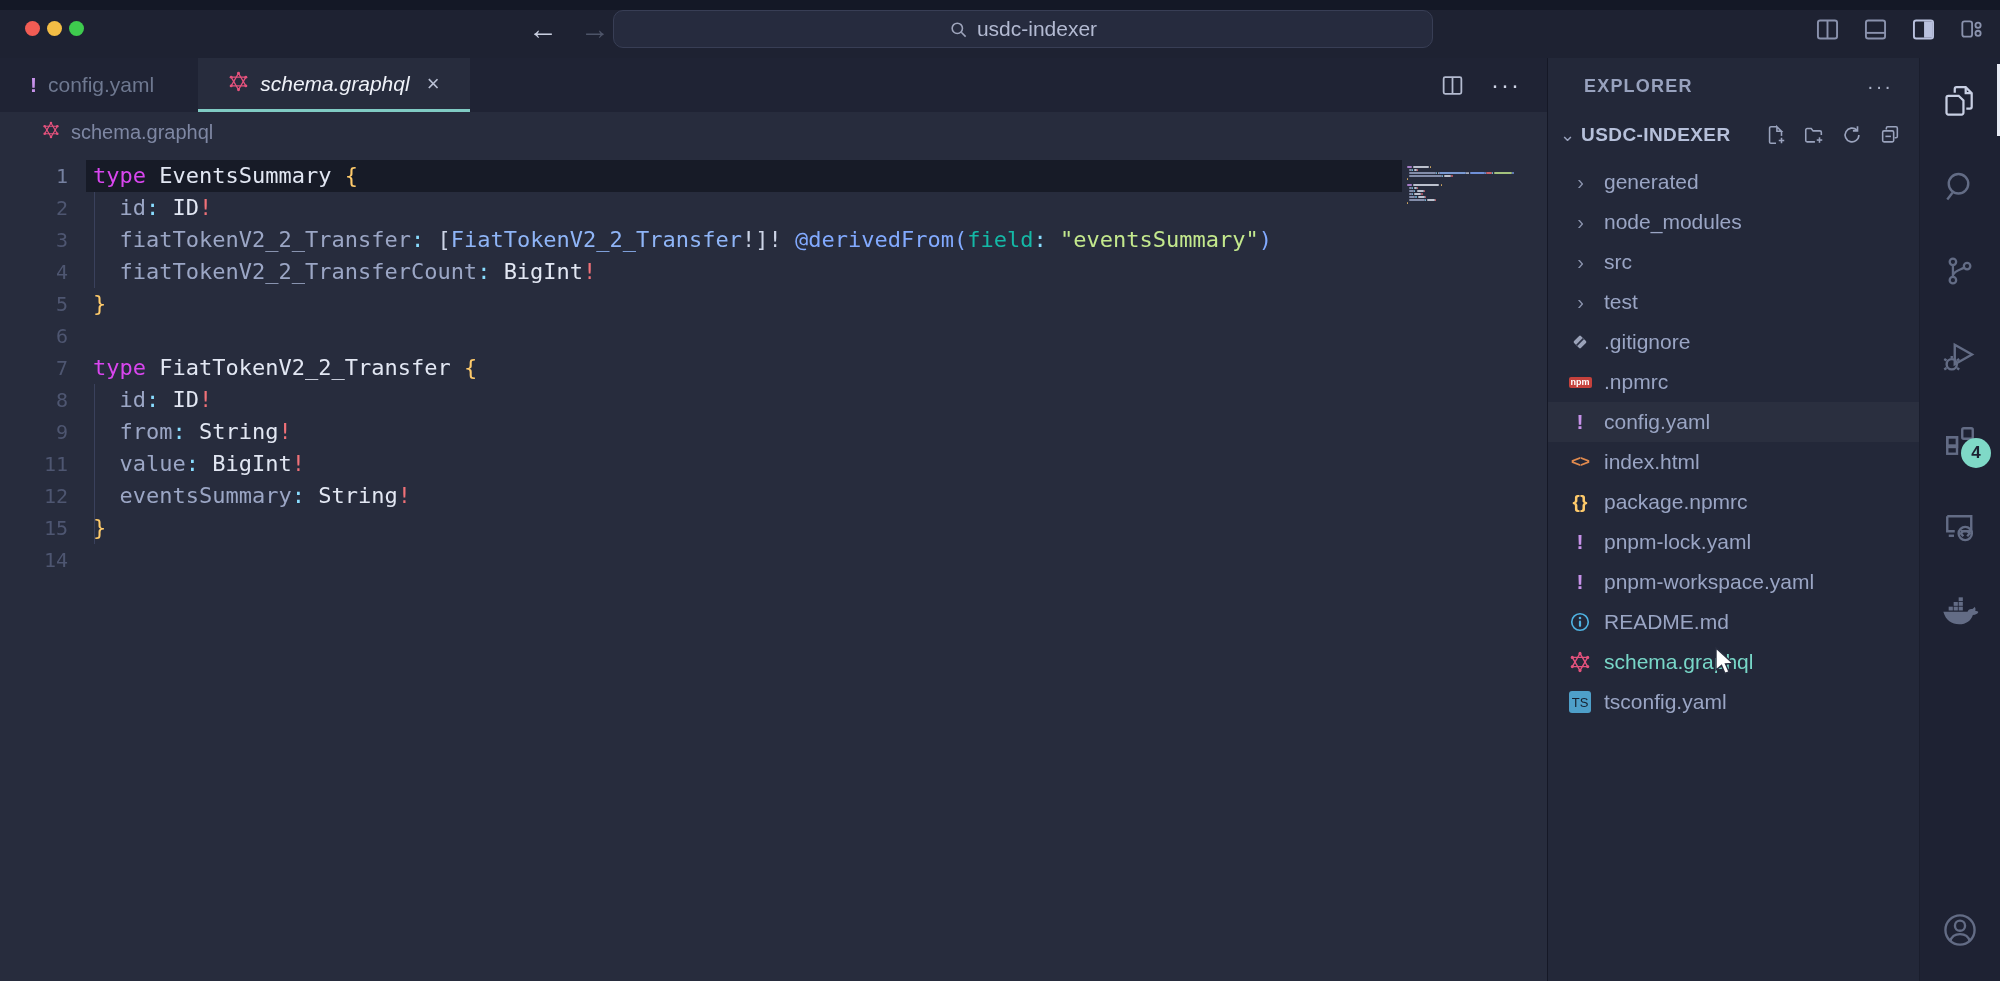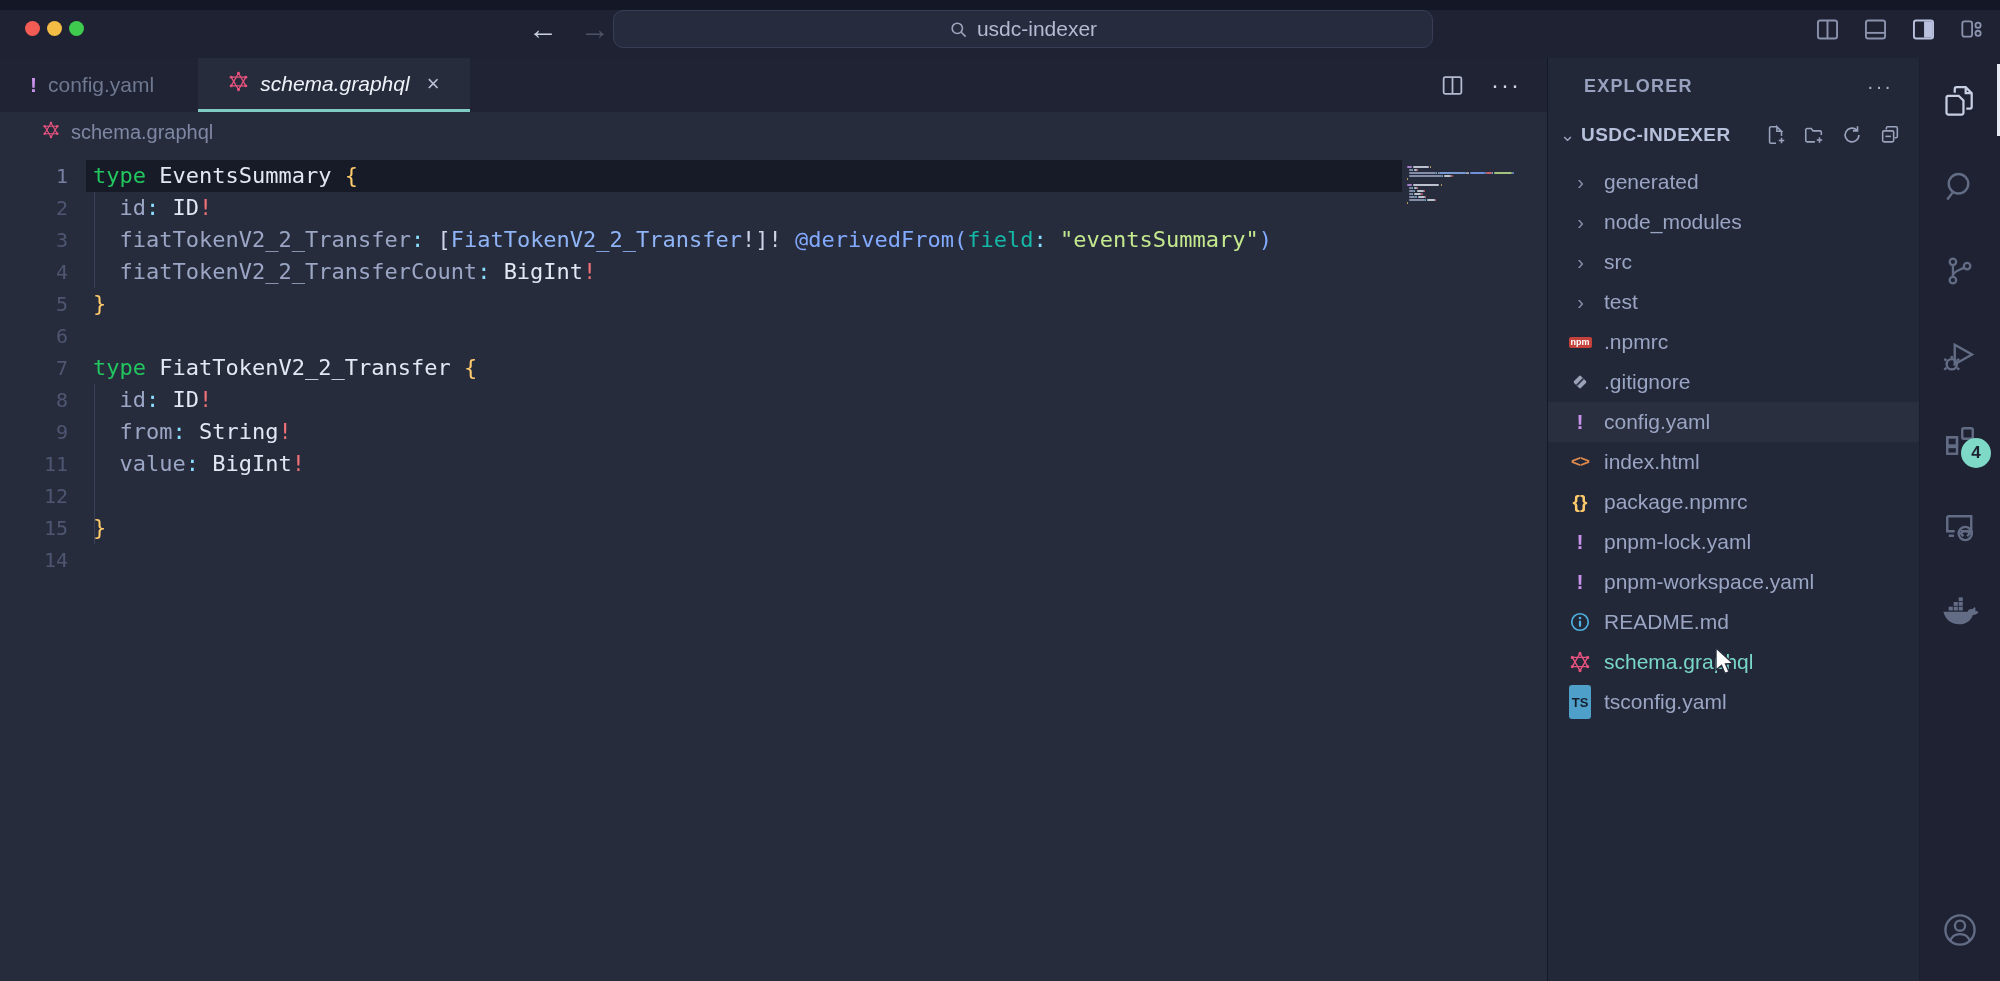--- a/index.html
+++ b/index.html
@@ -42,21 +42,21 @@
   .breadcrumb { height:40px; flex:0 0 40px; display:flex; align-items:center; gap:11px; padding-left:42px; color:#7e87a3; font-size:20px; }
 
   .code-area { position:relative; flex:1; font-family:"DejaVu Sans Mono", monospace; font-size:22px; padding-top:8px; overflow:hidden; }
   .line { display:flex; height:32px; line-height:32px; position:relative; }
   .line .ln { width:68px; flex:0 0 68px; text-align:right; color:#4e5671; font-size:20px; }
   .line.current .ln { color:#7681a1; }
   .line .ltext { padding-left:25px; white-space:pre; position:relative; z-index:1; }
   .line.current::before { content:""; position:absolute; left:86px; right:145px; top:0; bottom:0; background:rgba(7,9,17,.48); }
   .guide { position:absolute; left:94px; width:1px; background:#3a415c; }
   .tk-fg { color:#cdd4e6; } .tk-pn { color:#cdd4e6; }
-  .tk-kw { color:#22c55e; }
+  .tk-kw { color:#d946ef; }
   .tk-ty { color:#e2e7f3; }
   .tk-fl { color:#9ba6c5; }
   .tk-br { color:#ffcb6b; }
   .tk-op { color:#89ddff; }
   .tk-bang { color:#f07178; }
   .tk-lty { color:#8fb5f7; }
   .tk-dir { color:#82aaff; }
   .tk-attr { color:#14b8a6; }
   .tk-str { color:#c3e88d; }
 
@@ -76,21 +76,21 @@
   .tree { padding-top:6px; font-size:21px; color:#9aa5c4; position:relative; flex:1; }
   .trow { height:40px; display:flex; align-items:center; }
   .trow.hl { background:rgba(255,255,255,.035); }
   .trow .chev { width:23px; text-align:center; margin-left:21px; color:#8a93ad; font-size:20px; }
   .trow .ficon { width:24px; margin-left:20px; display:flex; justify-content:center; align-items:center; flex:0 0 24px; }
   .trow .tlabel { margin-left:12px; white-space:nowrap; }
   .trow.selected .tlabel { color:#78d7c8; }
   .ic-html { color:#e08a4e; font-weight:bold; font-size:17px; letter-spacing:-1px; }
   .ic-json { color:#ffcb6b; font-weight:bold; font-size:19px; }
   .ic-npm { background:#c5413c; color:#fff; font-size:9px; font-weight:bold; padding:1px 2px; border-radius:2px; line-height:1; }
-  .ic-ts { background:#4e9fc9; color:#16202f; font-size:13px; font-weight:bold; width:22px; height:34px; border-radius:3px; display:flex; align-items:center; justify-content:center; }
+  .ic-ts { background:#4e9fc9; color:#16202f; font-size:13px; font-weight:normal; width:22px; height:22px; border-radius:3px; display:flex; align-items:center; justify-content:center; }
   .mouse-cursor { position:absolute; left:164px; z-index:5; }
 
   
   .activitybar { width:80px; flex:0 0 80px; background:#1e2233; display:flex; flex-direction:column; align-items:center; position:relative; }
   .act-item { height:85px; width:80px; display:flex; align-items:center; justify-content:center; color:#636c85; position:relative; }
   .act-item.active { color:#c8cfe3; }
   .act-item.active::after { content:""; position:absolute; right:0; top:6px; height:72px; width:3px; background:#e8ecf5; }
   .act-item.bottom { margin-top:auto; margin-bottom:16px; height:70px; }
   .badge { position:absolute; right:9px; bottom:15px; min-width:30px; height:30px; border-radius:15px; background:#7fd9c7; color:#1d2232; font-size:17px; font-weight:bold; display:flex; align-items:center; justify-content:center; }
 </style>
@@ -219,20 +219,21 @@
             <div class="line">
               <div class="ln">9</div>
               <div class="ltext"><span class="tk-fg">  </span><span class="tk-fl">from</span><span class="tk-op">:</span><span class="tk-fg"> </span><span class="tk-ty">String</span><span class="tk-bang">!</span></div>
             </div>
             <div class="line">
               <div class="ln">11</div>
               <div class="ltext"><span class="tk-fg">  </span><span class="tk-fl">value</span><span class="tk-op">:</span><span class="tk-fg"> </span><span class="tk-ty">BigInt</span><span class="tk-bang">!</span></div>
             </div>
             <div class="line">
               <div class="ln">12</div>
+              <div class="ltext"><span class="tk-fg">  </span><span class="tk-fl">eventsSummary</span><span class="tk-op">:</span><span class="tk-fg"> </span><span class="tk-ty">String</span><span class="tk-bang">!</span></div>
             </div>
             <div class="line">
               <div class="ln">15</div>
               <div class="ltext"><span class="tk-br">}</span></div>
             </div>
             <div class="line">
               <div class="ln">14</div>
               <div class="ltext"></div>
             </div>
           </div>
@@ -385,32 +386,32 @@
           <div class="trow">
             <span class="chev">›</span>
             <span class="tlabel">src</span>
           </div>
           <div class="trow">
             <span class="chev">›</span>
             <span class="tlabel">test</span>
           </div>
           <div class="trow">
             <span class="ficon">
-              <span class="ic-npm">npm</span>
-            </span>
-            <span class="tlabel">.npmrc</span>
-          </div>
-          <div class="trow">
-            <span class="ficon">
               <svg width="20" height="20" viewBox="0 0 24 24">
                 <rect x="6.2" y="6.2" width="11.6" height="11.6" rx="1.5" transform="rotate(45 12 12)" fill="#9aa2b8"></rect>
                 <line x1="8" y1="16" x2="16" y2="8" stroke="#2b3044" stroke-width="2"></line>
               </svg>
             </span>
             <span class="tlabel">.gitignore</span>
+          </div>
+          <div class="trow">
+            <span class="ficon">
+              <span class="ic-npm">npm</span>
+            </span>
+            <span class="tlabel">.npmrc</span>
           </div>
           <div class="trow hl">
             <span class="ficon">
               <span class="ic-yaml">!</span>
             </span>
             <span class="tlabel">config.yaml</span>
           </div>
           <div class="trow">
             <span class="ficon">
               <span class="ic-html">&lt;&gt;</span>

